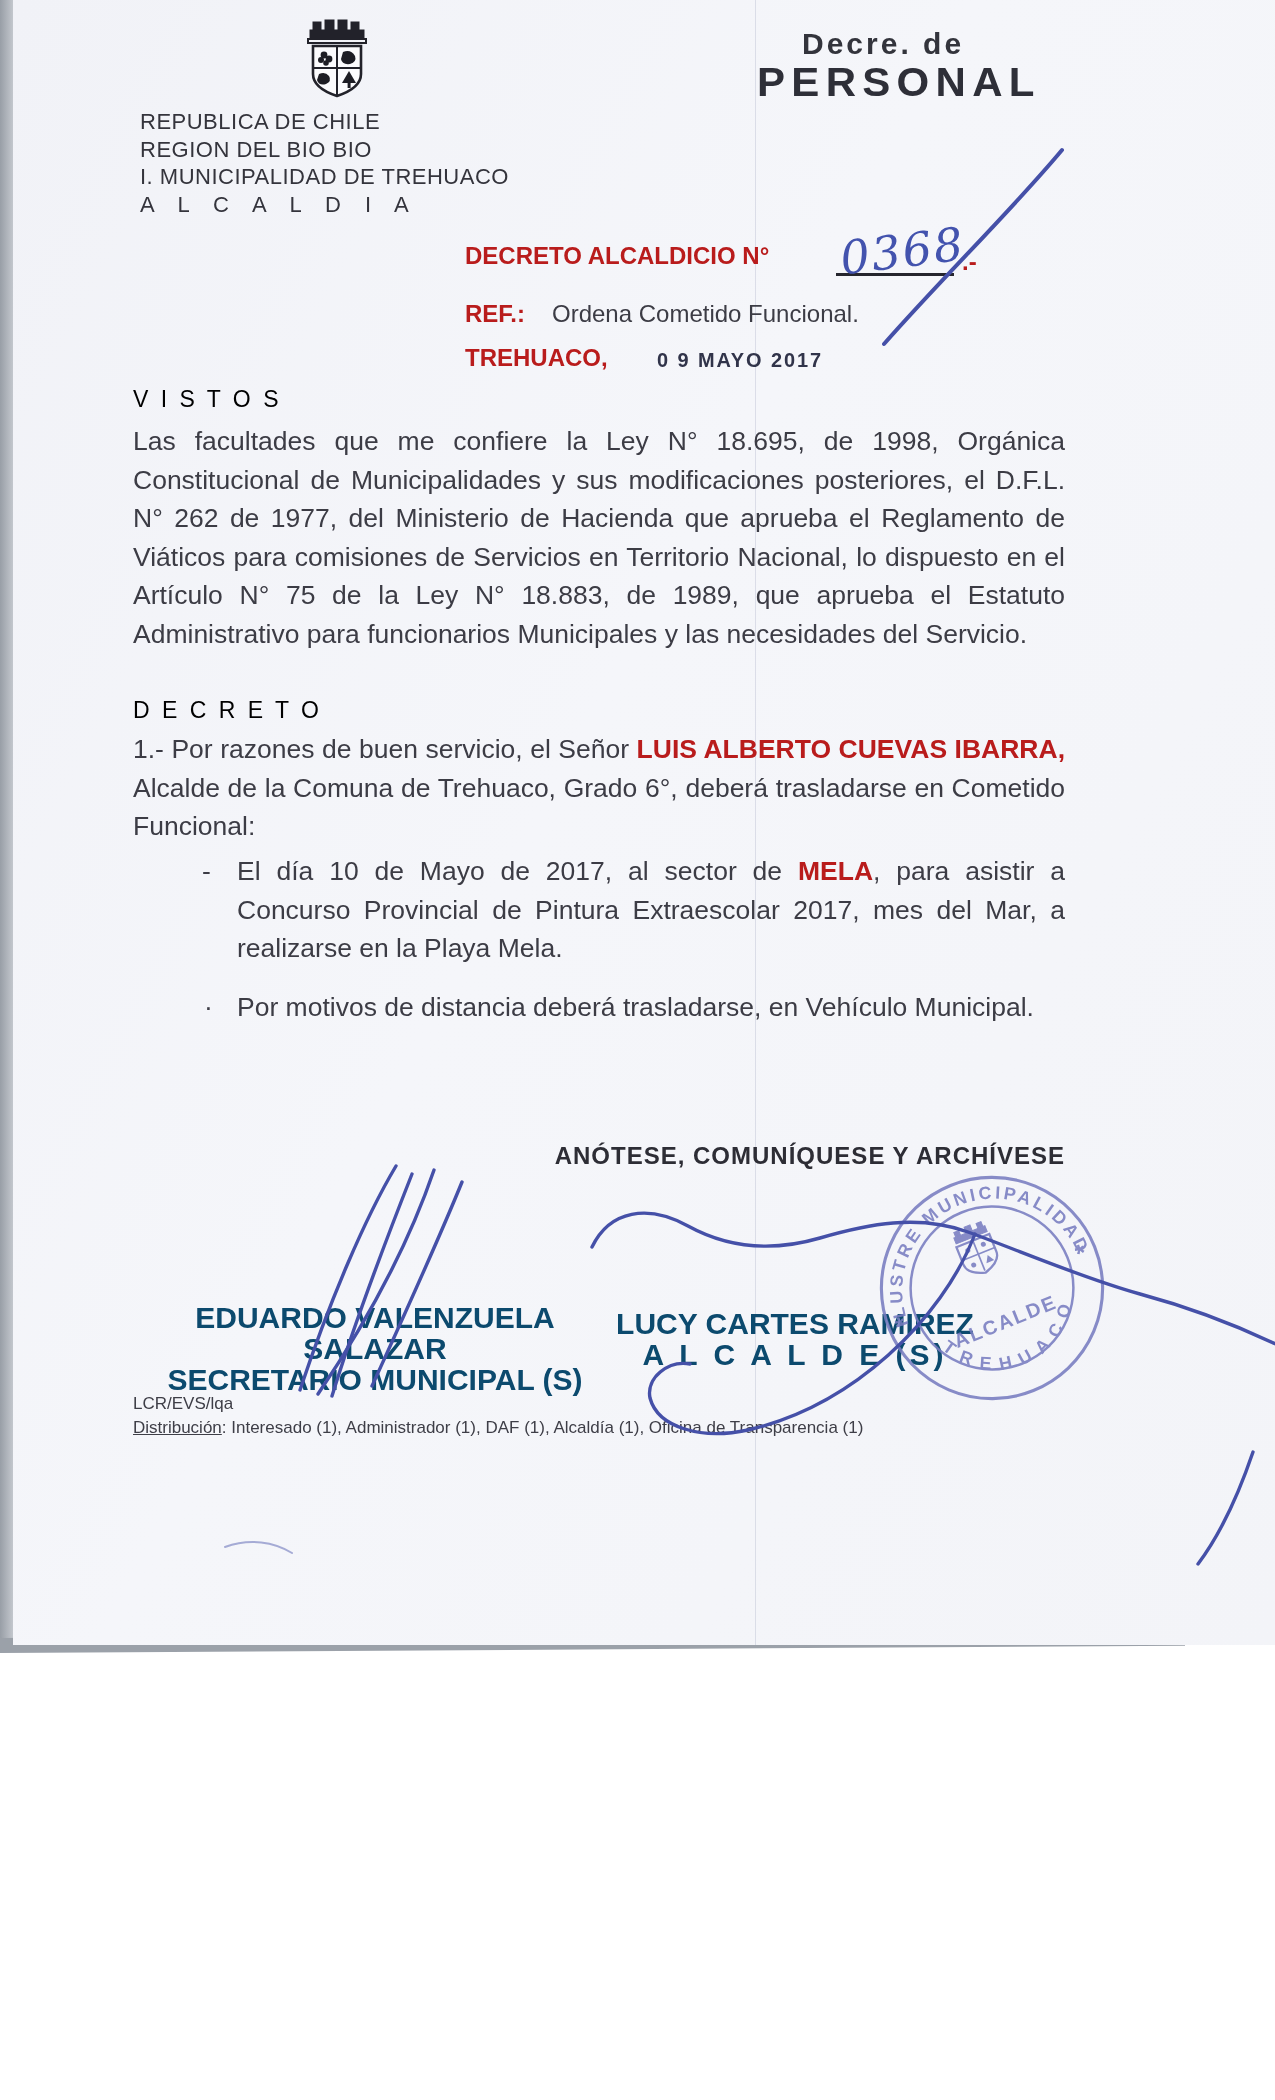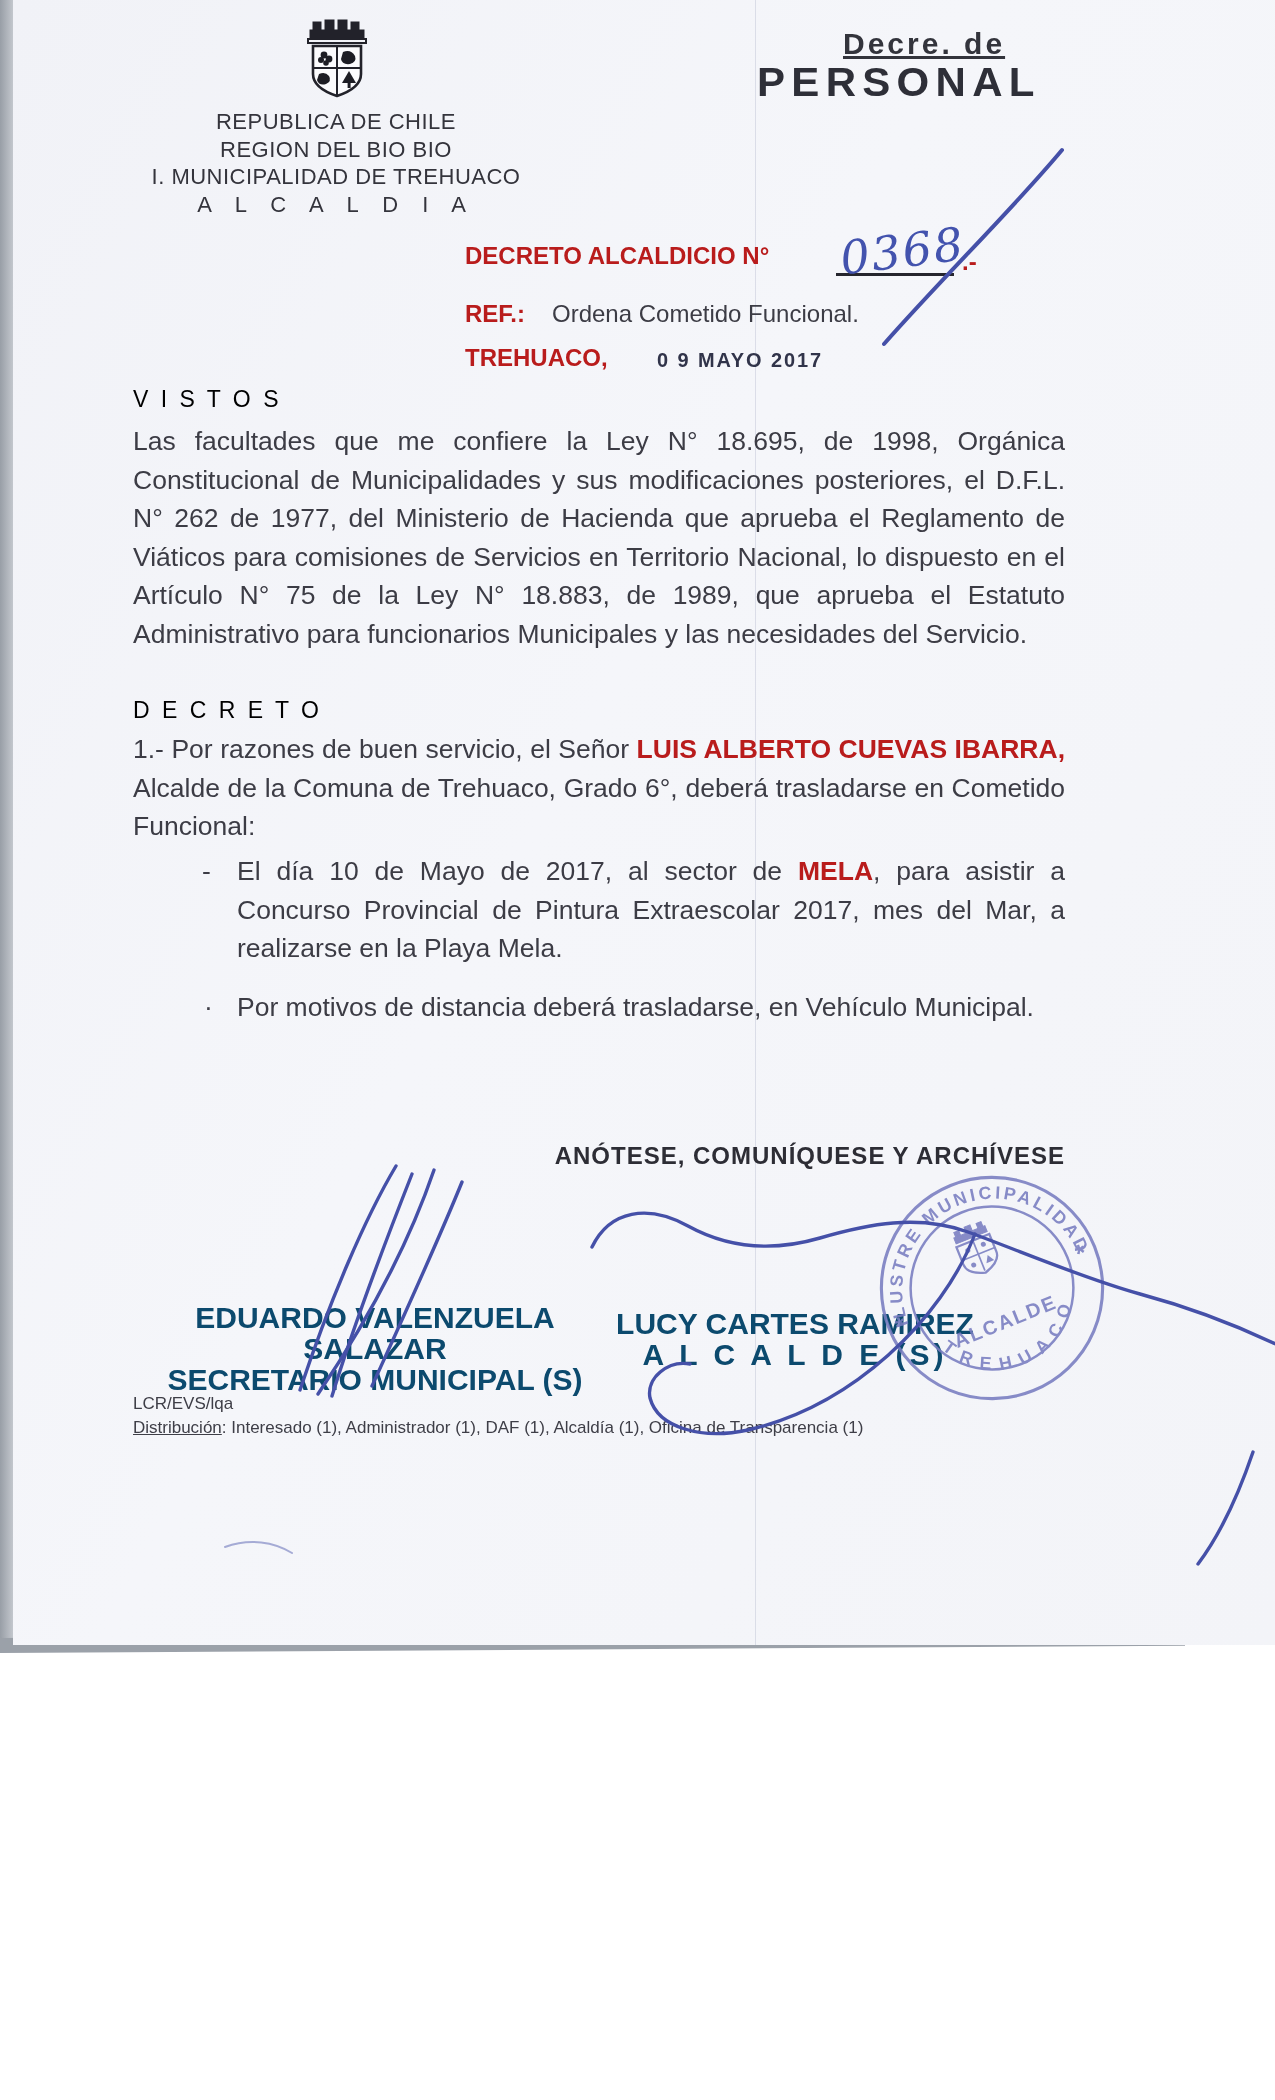--- a/index.html
+++ b/index.html
@@ -6,21 +6,21 @@
   .page{position:relative;width:1275px;height:2100px;overflow:hidden;background:#ffffff;
         font-family:"Liberation Sans",sans-serif;color:#3c3c45;}
   .scanner-left{position:absolute;left:0;top:0;width:13px;height:1652px;
         background:linear-gradient(to right,#989ea6,#c3c7cd);}
   .scanner-bottom{position:absolute;left:0;top:1638px;width:1185px;height:15px;background:#9ba1a9;
         transform:rotate(-0.35deg);transform-origin:left center;}
   .paper{position:absolute;left:13px;top:0;width:1262px;height:1645px;
         background:linear-gradient(118deg,#f1f2f7 0%,#f5f6fa 45%,#f3f4f8 100%);}
   .fold-v{position:absolute;left:755px;top:0;width:1px;height:1645px;background:rgba(150,158,185,.28);}
   .abs{position:absolute;}
-  .hdr{ text-align:center;font-size:22px;line-height:27.5px;color:#34343c;letter-spacing:.5px;}
+  .hdr{ font-size:22px;line-height:27.5px;color:#34343c;letter-spacing:.5px;}
   .hdr .u{text-underline-offset:3px;}
   .hdr .sp{letter-spacing:9px;}
   .stamp1{font-size:30px;font-weight:600;letter-spacing:3px;color:#33343c;}
   .stamp2{font-size:40px;font-weight:700;letter-spacing:6px;color:#2e2f38;transform:scaleX(1.05);transform-origin:left;}
   .b{font-weight:700;color:#b91c1c;}
   .line24{font-size:24px;}
   .datestamp{font-size:21px;font-weight:700;letter-spacing:2px;color:#31344a;transform:scaleX(.95);transform-origin:left;}
   .heading{font-size:23px;font-weight:400;letter-spacing:3px;color:#000000;width:932px;left:133px;}
   .body-just{font-size:26.5px;line-height:38.5px;text-align:justify;color:#3c3c45;}
   .closing{font-size:24px;font-weight:700;letter-spacing:1px;text-align:right;width:932px;left:133px;color:#2d2d35;}
@@ -66,21 +66,21 @@
     </g>
   </svg>
 
   <div class="abs hdr" style="left:140px;top:108px;width:392px;">
     <div>REPUBLICA DE CHILE</div>
     <div>REGION DEL BIO BIO</div>
     <div class="u">I. MUNICIPALIDAD DE TREHUACO</div>
     <div class="sp">A L C A L D I A</div>
   </div>
 
-  <div class="abs stamp1" style="left:843px;top:27px;text-decoration:underline;">Decre. de</div>
+  <div class="abs stamp1" style="left:802px;top:27px;">Decre. de</div>
   <div class="abs stamp2" style="left:757px;top:60px;">PERSONAL</div>
 
   <div class="abs b line24" style="left:465px;top:242px;">DECRETO ALCALDICIO N°</div>
   <div class="abs num-underline" style="left:836px;top:273px;"></div>
   <div class="abs hand-number" style="left:840px;top:224px;">0368</div>
   <div class="abs b line24" style="left:962px;top:248px;">.-</div>
 
   <div class="abs b line24" style="left:465px;top:300px;">REF.:</div>
   <div class="abs line24" style="left:552px;top:300px;">Ordena Cometido Funcional.</div>
 

